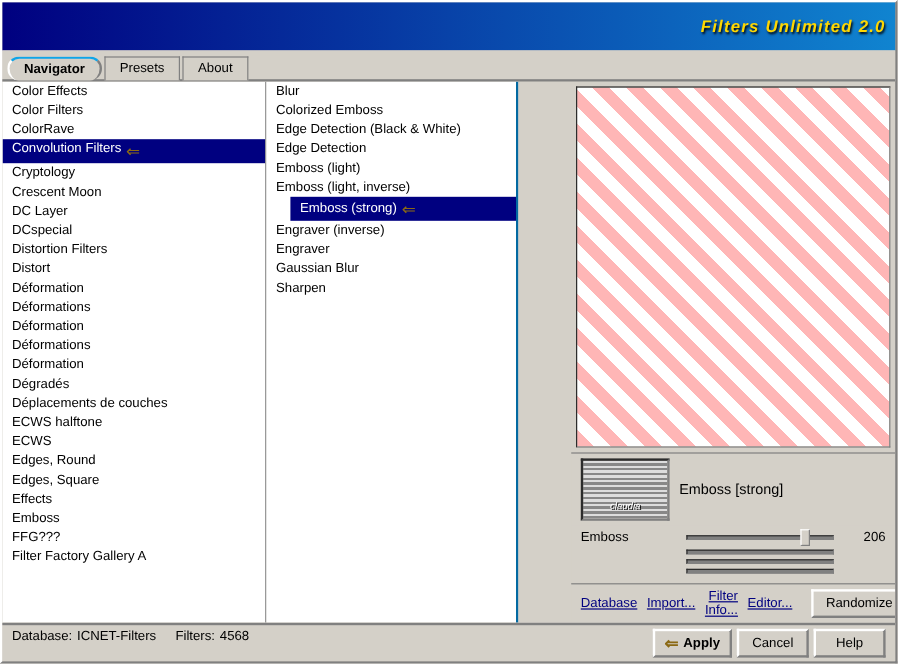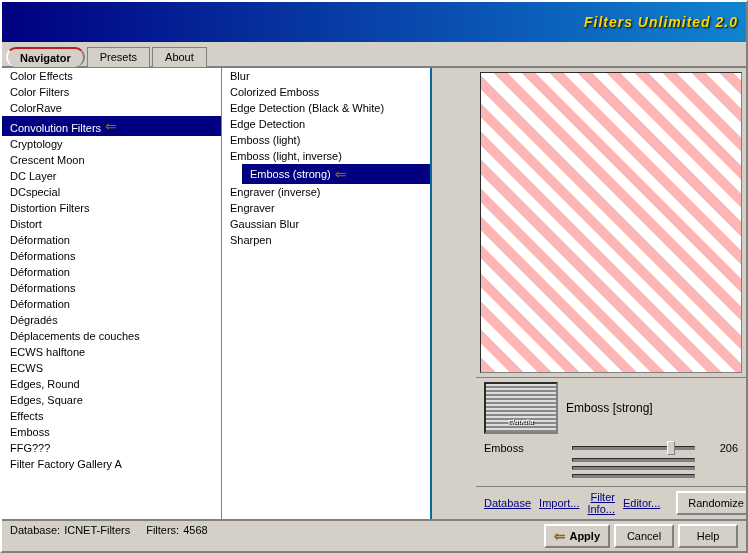--- a/index.html
+++ b/index.html
@@ -57,21 +57,21 @@
       border-bottom: none;
       background: #d4d0c8;
       cursor: pointer;
       margin-right: 2px;
       font-size: 11px;
       position: relative;
       top: 1px;
     }
     .tab.active {
       background: #d4d0c8;
-      border-top: 2px solid #b91c1c;
+      border-top: 2px solid #0ea5e9;
       border-left: 2px solid #ffffff;
       border-right: 2px solid #808080;
       font-weight: bold;
       z-index: 1;
       border-radius: 10px;
     }
 
     
     .content-area {
       display: flex;
@@ -96,21 +96,21 @@
       overflow-x: hidden;
     }
 
     .nav-item {
       padding: 2px 8px;
       cursor: pointer;
       white-space: nowrap;
       font-size: 11px;
       color: #000;
       display: flex;
-      align-items: flex-end;
+      align-items: flex-start;
       gap: 4px;
     }
     .nav-item.selected {
       background: #000080;
       color: #ffffff;
     }
 
     .nav-item .arrow-icon {
       display: inline-block;
       color: #8B6914;

